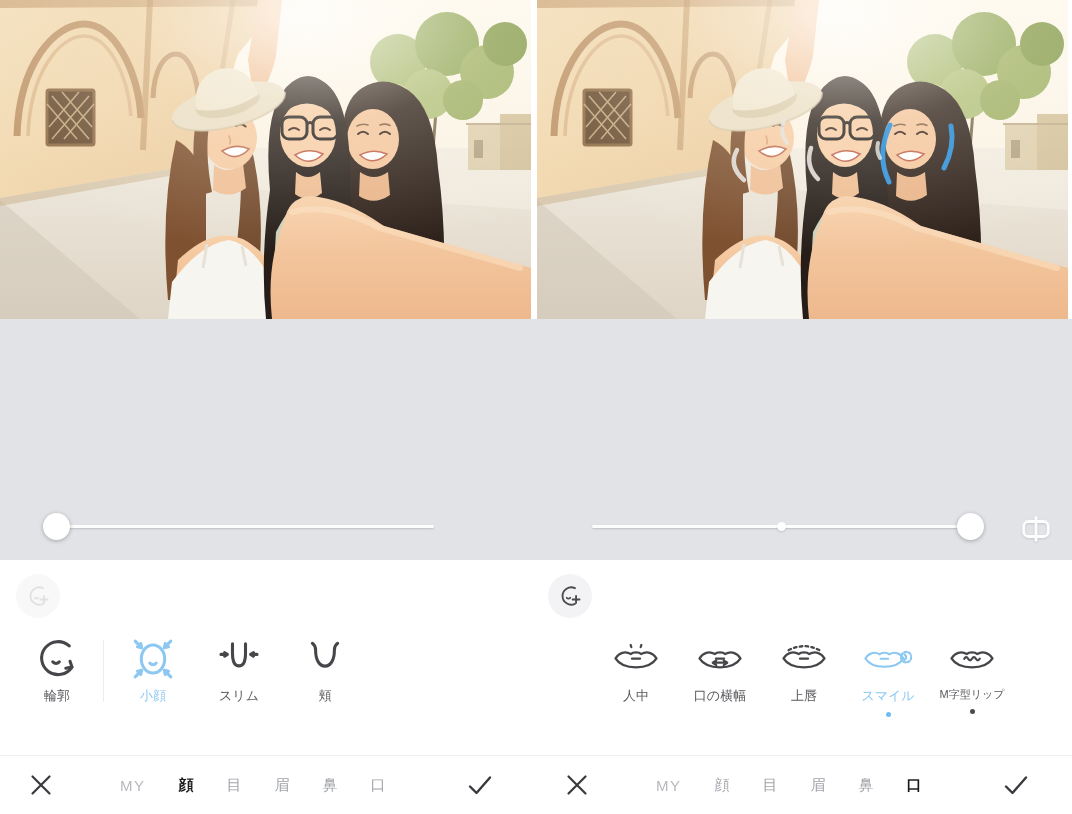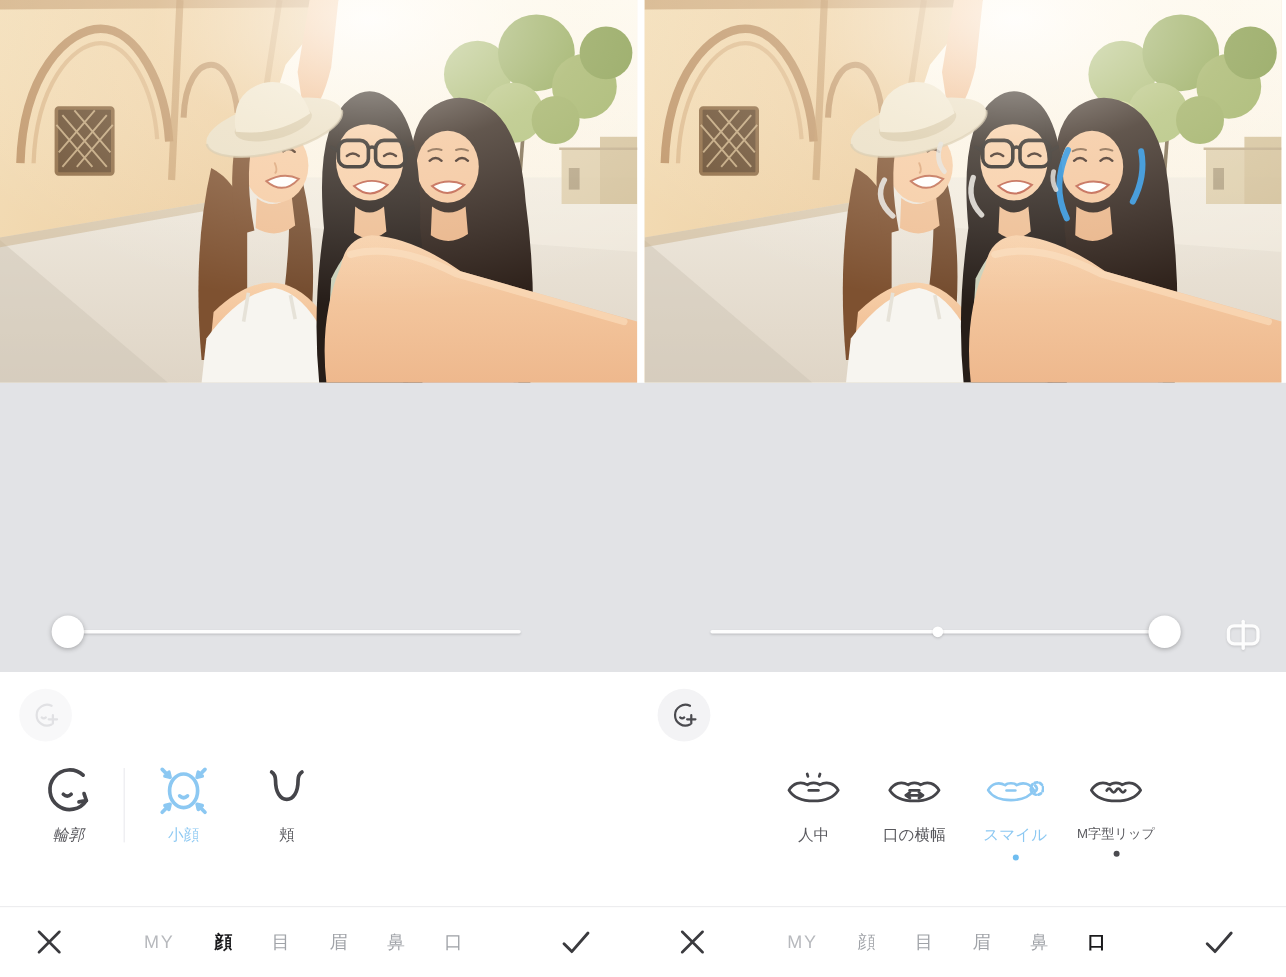--- a/index.html
+++ b/index.html
@@ -27,21 +27,21 @@
   .tools{position:absolute;top:560px;left:0;width:1072px;height:195px;background:#fff;}
   .face-add{position:absolute;top:14px;width:44px;height:44px;border-radius:50%;background:#f3f3f5;
          border:none;padding:0;display:flex;align-items:center;justify-content:center;cursor:pointer;}
   .face-add.fa-left{left:16px;}
   .face-add.fa-right{left:548px;}
   .tool-row{position:absolute;top:76px;width:536px;display:flex;}
   .tool-row.tr-left{left:0;padding-left:19px;box-sizing:border-box;}
   .tool-row.tr-right{left:536px;justify-content:center;padding:0 12px;box-sizing:border-box;}
   .tool{display:flex;flex-direction:column;align-items:center;width:86px;background:none;border:none;
         padding:0;cursor:pointer;font-family:inherit;}
-  .tool.first{width:76px;font-style:italic;}
+  .tool.first{width:76px;}
   .tr-right .tool{width:84px;}
   .tool-icon{height:46px;display:flex;align-items:center;justify-content:center;}
   .tool-label{font-size:13px;color:#58585d;margin-top:5px;white-space:nowrap;}
   .tool-label.small{font-size:11px;}
   .tool.active .tool-label{color:#8cc8f2;}
   .tool-dot{width:5px;height:5px;border-radius:50%;margin-top:7px;}
   .dot-gray{background:#4b4b50;}
   .dot-blue{background:#6fbdf0;}
   .v-divider{width:1px;height:62px;background:#ececef;margin:4px 6px 0 8px;}
   
@@ -249,20 +249,30 @@
             <path d="M 21.3,2.7 L 17.9,6.1 M 17.9,6.1 L 18.4,3.9 M 17.9,6.1 L 20.1,5.6"></path>
             <path d="M 2.7,21.3 L 6.1,17.9 M 6.1,17.9 L 3.9,18.4 M 6.1,17.9 L 5.6,20.1"></path>
             <path d="M 21.3,21.3 L 17.9,17.9 M 17.9,17.9 L 18.4,20.1 M 17.9,17.9 L 20.1,18.4"></path>
           </svg>
         </span>
         <span class="tool-label">小顔</span>
       </button>
       <button class="tool">
         <span class="tool-icon">
           <svg width="46" height="46" viewBox="0 0 24 24" fill="none" stroke="#45454a" stroke-width="1.6" stroke-linecap="round" stroke-linejoin="round">
+            <path d="M 8.6,4 V 9 C 8.6,13.4 9.9,15.6 12,15.6 C 14.1,15.6 15.4,13.4 15.4,9 V 4"></path>
+            <path d="M 2.6,9.6 H 5.9 M 5.9,9.6 L 4.5,8.7 M 5.9,9.6 L 4.5,10.5"></path>
+            <path d="M 21.4,9.6 H 18.1 M 18.1,9.6 L 19.5,8.7 M 18.1,9.6 L 19.5,10.5"></path>
+          </svg>
+        </span>
+        <span class="tool-label">スリム</span>
+      </button>
+      <button class="tool">
+        <span class="tool-icon">
+          <svg width="46" height="46" viewBox="0 0 24 24" fill="none" stroke="#45454a" stroke-width="1.6" stroke-linecap="round" stroke-linejoin="round">
             <path d="M 5.4,3.8 Q 7.1,5 7.1,7.4 C 7.1,12.6 9.1,15.7 12,15.7 C 14.9,15.7 16.9,12.6 16.9,7.4 Q 16.9,5 18.6,3.8"></path>
           </svg>
         </span>
         <span class="tool-label">頬</span>
       </button>
     </div>
 
     <div class="tool-row tr-right">
       <button class="tool">
         <span class="tool-icon">
@@ -276,20 +286,30 @@
       </button>
       <button class="tool">
         <span class="tool-icon">
           <svg width="48" height="34" viewBox="0 0 36 24" fill="none" stroke="#45454a" stroke-width="1.7" stroke-linecap="round" stroke-linejoin="round">
             <path d="M 2.6,11.6 C 5.2,7.2 9.8,5.8 14.2,8.3 C 15.6,6.6 20.4,6.6 21.8,8.3 C 26.2,5.8 30.8,7.2 33.4,11.6 C 30.4,16.4 24.4,18.3 18,18.3 C 11.6,18.3 5.6,16.4 2.6,11.6 Z"></path>
             <path d="M 15,11.8 H 21"></path>
             <path d="M 12.6,14.8 H 23.4 M 15.2,13 L 12.6,14.8 L 15.2,16.6 M 20.8,13 L 23.4,14.8 L 20.8,16.6"></path>
           </svg>
         </span>
         <span class="tool-label">口の横幅</span>
+      </button>
+      <button class="tool">
+        <span class="tool-icon">
+          <svg width="48" height="34" viewBox="0 0 36 24" fill="none" stroke="#45454a" stroke-width="1.7" stroke-linecap="round" stroke-linejoin="round">
+            <path d="M 2.6,11.6 C 5.2,7.2 9.8,5.8 14.2,8.3 C 15.6,6.6 20.4,6.6 21.8,8.3 C 26.2,5.8 30.8,7.2 33.4,11.6 C 30.4,16.4 24.4,18.3 18,18.3 C 11.6,18.3 5.6,16.4 2.6,11.6 Z"></path>
+            <path d="M 15,11.8 H 21"></path>
+            <path d="M 6.4,5.4 Q 18,-0.6 29.6,5.4" stroke-dasharray="2 2.4"></path>
+          </svg>
+        </span>
+        <span class="tool-label">上唇</span>
       </button>
       <button class="tool active">
         <span class="tool-icon">
           <svg width="48" height="34" viewBox="0 0 36 24" fill="none" stroke="#8cc8f2" stroke-width="1.7" stroke-linecap="round" stroke-linejoin="round">
             <g transform="translate(-1.4,0.8) scale(0.93)">
               <path d="M 2.6,11.6 C 5.2,7.2 9.8,5.8 14.2,8.3 C 15.6,6.6 20.4,6.6 21.8,8.3 C 26.2,5.8 30.8,7.2 33.4,11.6 C 30.4,16.4 24.4,18.3 18,18.3 C 11.6,18.3 5.6,16.4 2.6,11.6 Z"></path>
               <path d="M 15,11.8 H 21"></path>
             </g>
             <circle cx="31.6" cy="10.6" r="3.9" stroke-dasharray="1.7 1.6"></circle>
             <path d="M 30.4,8.6 Q 32.8,10.6 30.4,12.6"></path>

